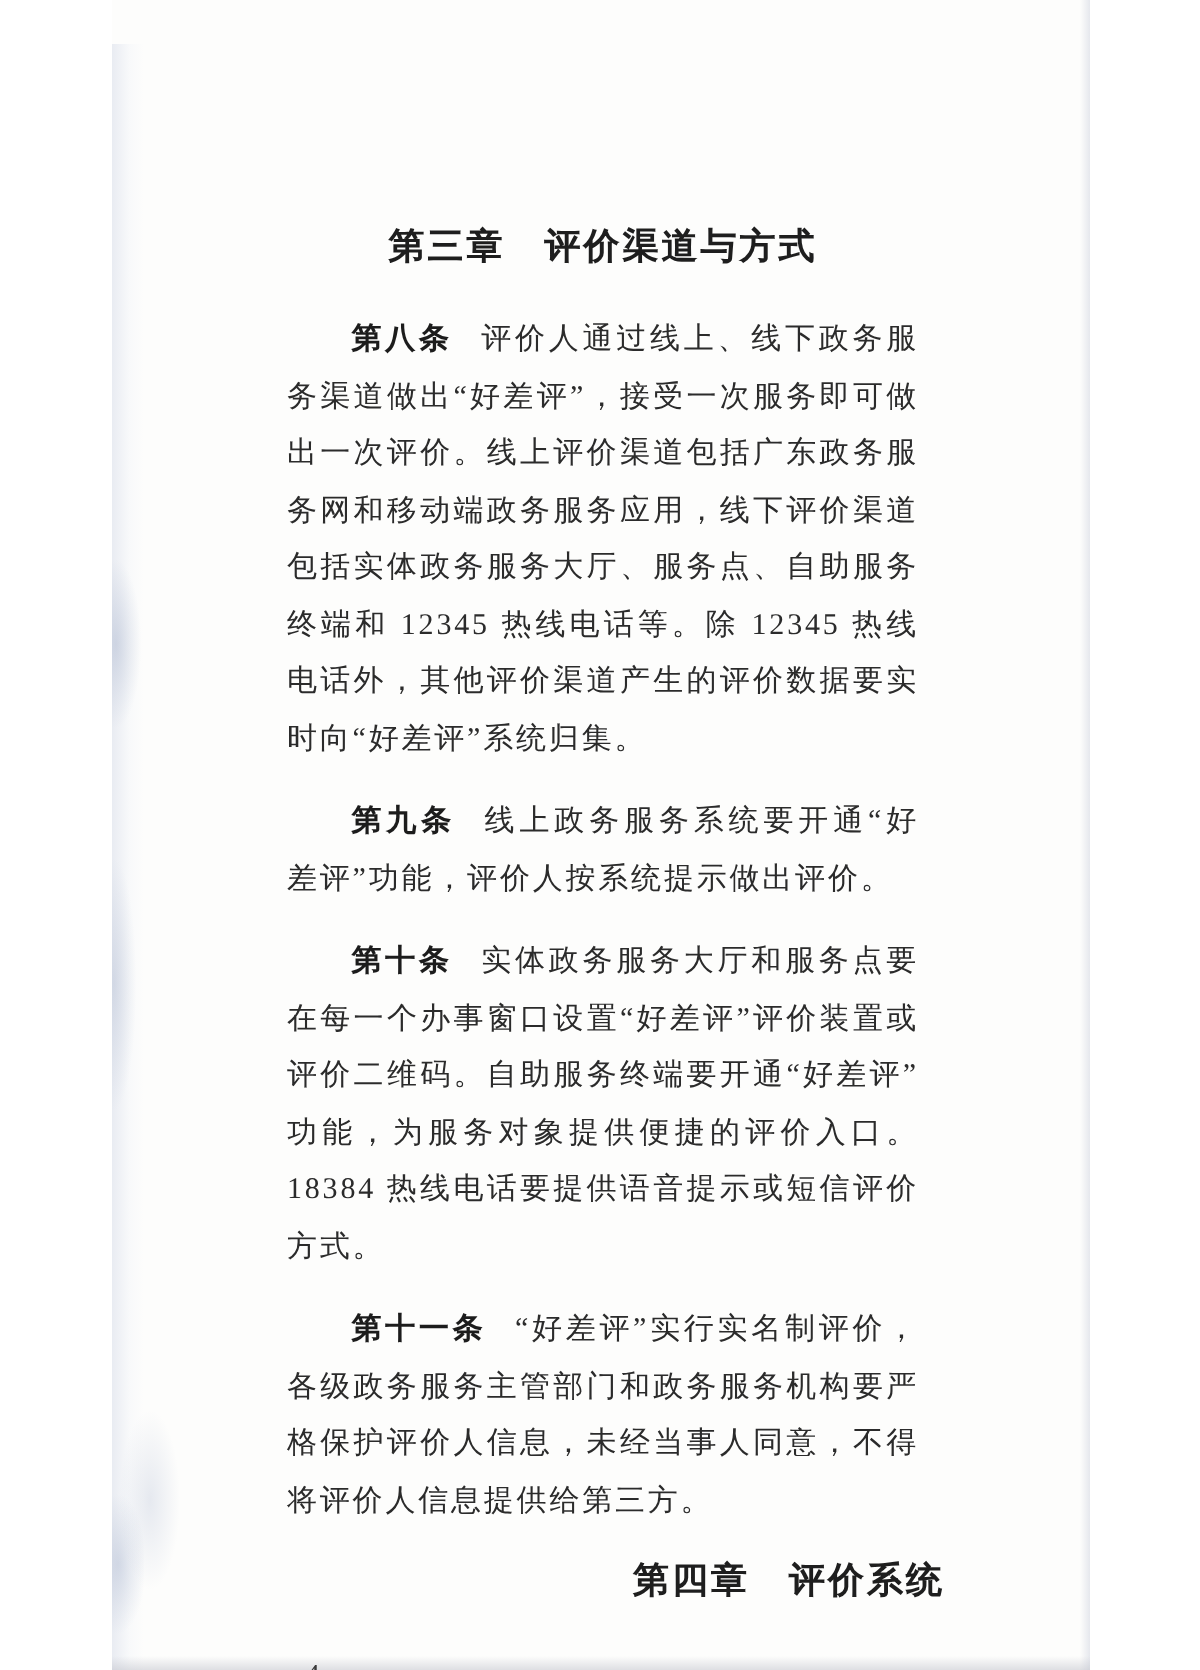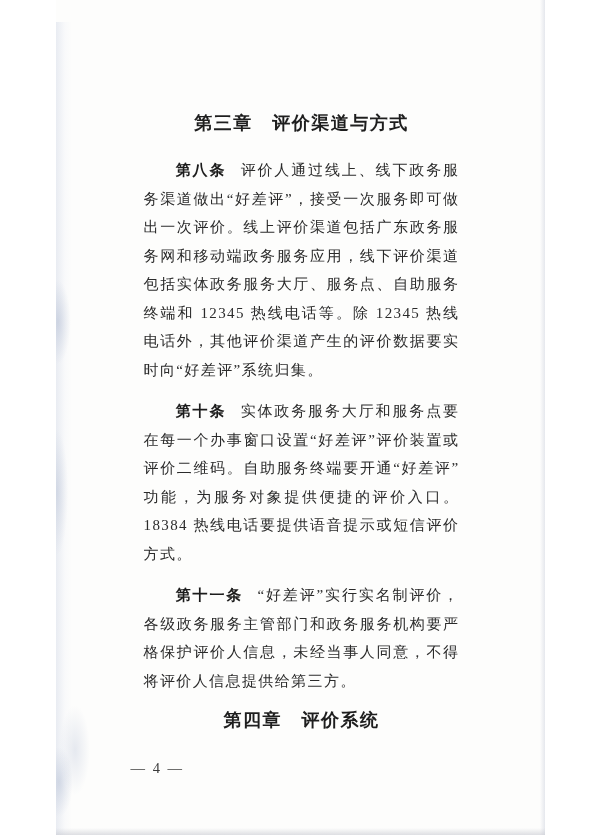--- a/index.html
+++ b/index.html
@@ -62,20 +62,21 @@
     padding-top: 111px;
     font-size: 18px;
     font-weight: 700;
     letter-spacing: 1.5px;
     text-align: center;
     color: #1e1e1e;
   }
   .chapter-title.secondary {
     padding-top: 0;
     margin-bottom: 23px;
+    text-align: right;
   }
   .article {
     margin: 13px;
     font-size: 15px;
     line-height: 28.5px;
     letter-spacing: 1.4px;
     text-align: justify;
     text-justify: inter-character;
     text-indent: 2.15em;
     color: #2b2b2b;
@@ -102,20 +103,21 @@
   <div class="edge-right"></div>
   <div class="edge-bottom"></div>
   <div class="smudge-bottom-left"></div>
 
   <article class="doc-body">
 
     <h2 class="chapter-title">第三章　评价渠道与方式</h2>
 
     <p class="article"><span class="article-label">第八条</span><span>评价人通过线上、线下政务服务渠道做出“好差评”，接受一次服务即可做出一次评价。线上评价渠道包括广东政务服务网和移动端政务服务应用，线下评价渠道包括实体政务服务大厅、服务点、自助服务终端和 12345 热线电话等。除 12345 热线电话外，其他评价渠道产生的评价数据要实时向“好差评”系统归集。</span></p>
 
+    <p class="article"><span class="article-label">第九条</span><span>线上政务服务系统要开通“好差评”功能，评价人按系统提示做出评价。</span></p>
 
     <p class="article"><span class="article-label">第十条</span><span>实体政务服务大厅和服务点要在每一个办事窗口设置“好差评”评价装置或评价二维码。自助服务终端要开通“好差评”功能，为服务对象提供便捷的评价入口。18384 热线电话要提供语音提示或短信评价方式。</span></p>
 
     <p class="article"><span class="article-label">第十一条</span><span>“好差评”实行实名制评价，各级政务服务主管部门和政务服务机构要严格保护评价人信息，未经当事人同意，不得将评价人信息提供给第三方。</span></p>
 
     <h2 class="chapter-title secondary">第四章　评价系统</h2>
 
 
     <footer class="page-number">— 4 —</footer>
 

